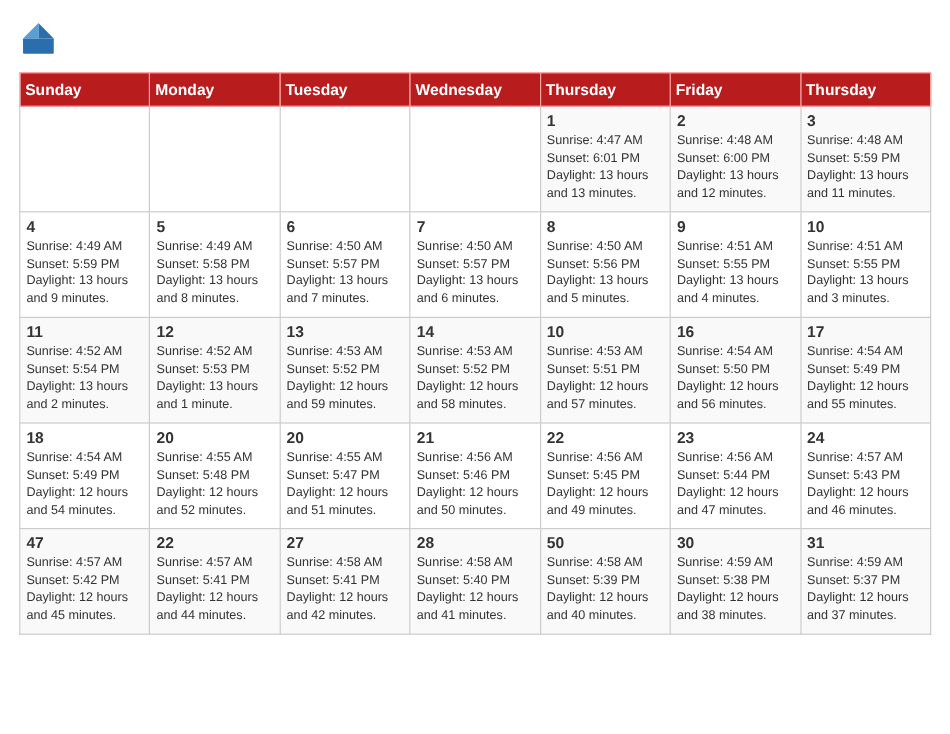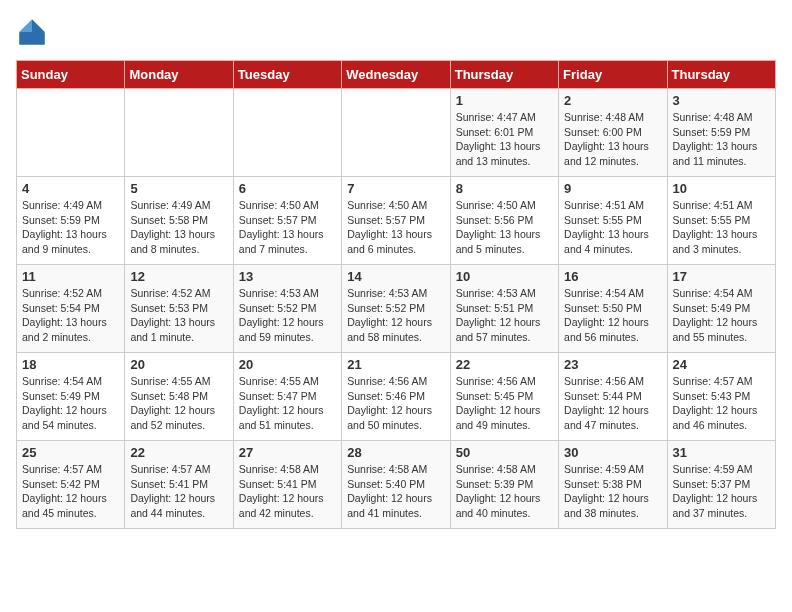--- a/index.html
+++ b/index.html
@@ -278,21 +278,21 @@
         </td>
         <td>
           <div class="day-num">24</div>
           <div class="day-info" style="white-space: pre-line;">Sunrise: 4:57 AM
 Sunset: 5:43 PM
 Daylight: 12 hours and 46 minutes.</div>
         </td>
       </tr>
       <tr>
         <td>
-          <div class="day-num">25</div>
+          <div class="day-num">47</div>
           <div class="day-info" style="white-space: pre-line;">Sunrise: 4:57 AM
 Sunset: 5:42 PM
 Daylight: 12 hours and 45 minutes.</div>
         </td>
         <td>
           <div class="day-num">22</div>
           <div class="day-info" style="white-space: pre-line;">Sunrise: 4:57 AM
 Sunset: 5:41 PM
 Daylight: 12 hours and 44 minutes.</div>
         </td>

